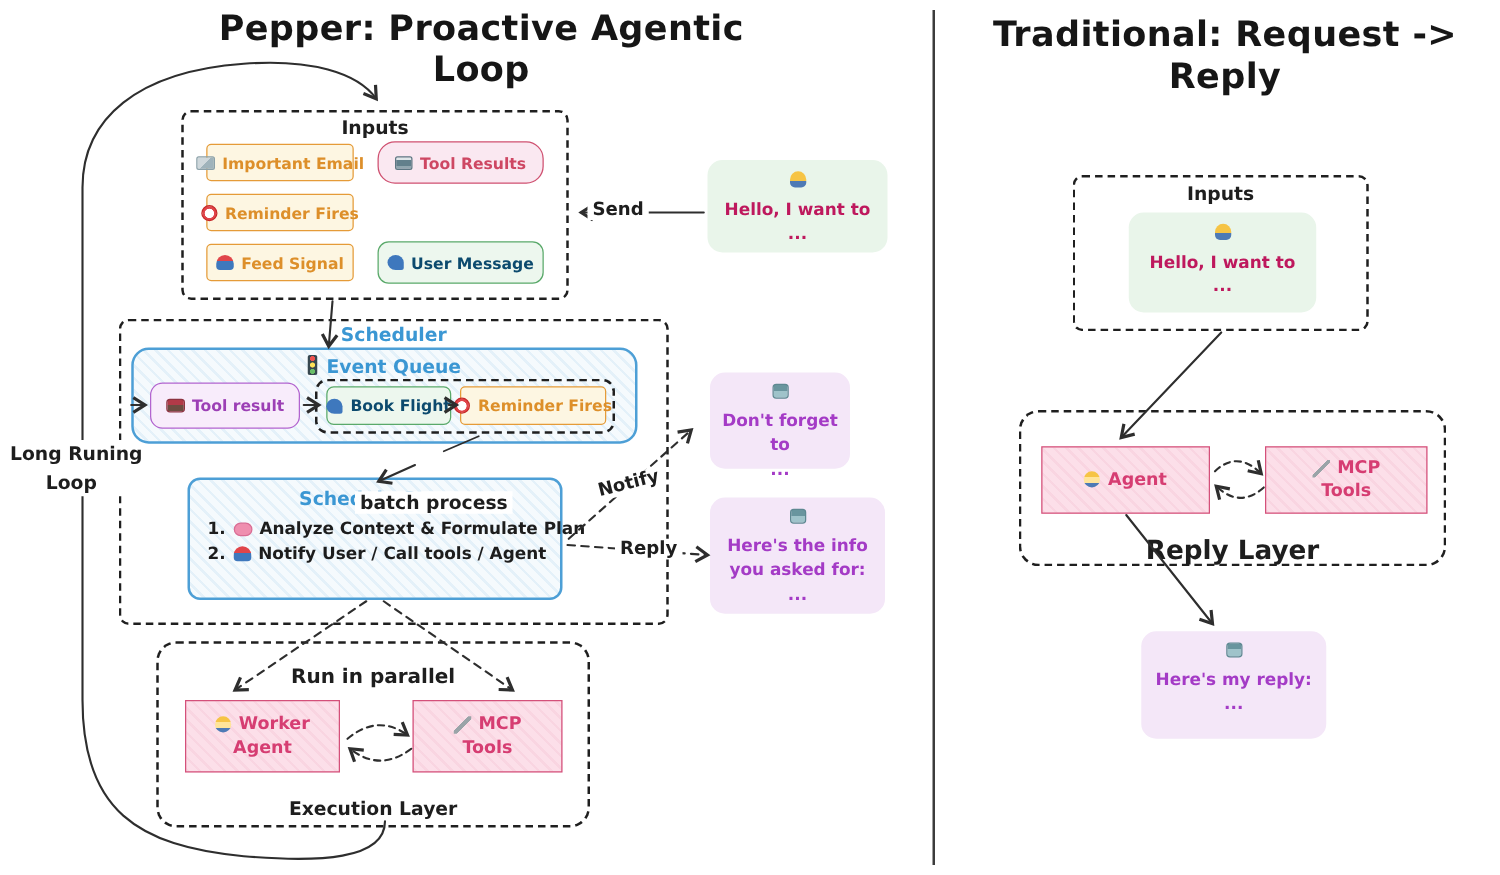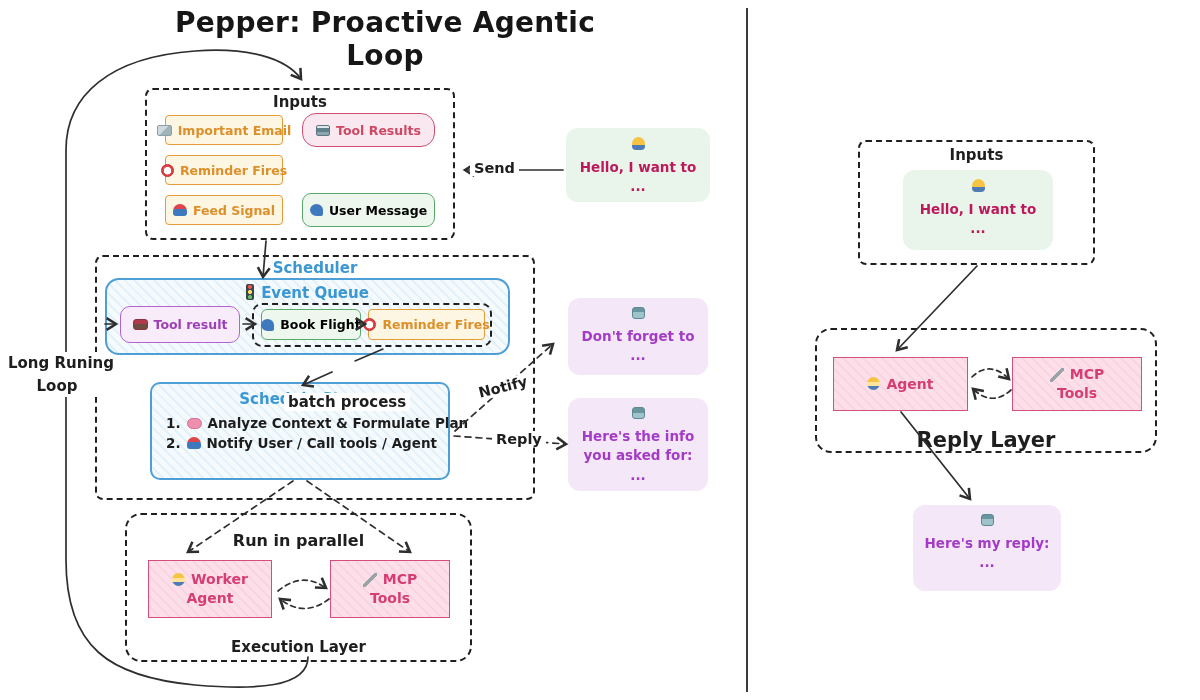--- a/index.html
+++ b/index.html
@@ -10,21 +10,21 @@
   .title { font-size:28px; font-weight:600; letter-spacing:.3px; text-align:center; color:#161616; }
 
   .dashed-box { position:absolute; border:2px dashed #1f1f1f; border-radius:8px; background:transparent; }
   .dash-title { font-size:15px; font-weight:600; text-align:center; color:#1e1e1e; }
 
   
   .tag { position:absolute; display:flex; align-items:center; justify-content:center; gap:6px;
          font-size:12.5px; font-weight:600; white-space:nowrap; }
   .tag.orange { background:#fdf6e2; border:1.5px solid #e59b38; color:#dd8f2a; border-radius:4px; }
   .tag.pink   { background:#fae8f1; border:1.5px solid #cf5070; color:#ce4763; border-radius:14px; }
-  .tag.green  { background:#edf7ee; border:1.5px solid #5aa96a; color:#000000; border-radius:9px; }
+  .tag.green  { background:#edf7ee; border:1.5px solid #5aa96a; color:#0c4a6e; border-radius:9px; }
   .tag.purple { background:#f8ecfb; border:1.5px solid #b264cf; color:#9c3fb5; border-radius:10px; }
 
   
   .bubble { position:absolute; border-radius:12px; text-align:center; font-size:13.5px; font-weight:600;
             padding-top:9px; line-height:1.45; }
   .bubble.green  { background:#e9f5ea; color:#be185d; }
   .bubble.purple { background:#f4e7f8; color:#a43bc6; }
   .bubble .ic { display:inline-block; margin:0 auto 2px; }
 
   
@@ -75,20 +75,21 @@
                 background:linear-gradient(135deg, transparent 42%, #9aa4a8 42% 58%, transparent 58%); }
   .ic-person  { width:13px; height:13px; border-radius:50% 50% 4px 4px;
                 background:linear-gradient(#f6c445 58%, #4e7ab5 58%); }
 </style>
 </head>
 <body>
 
 <div id="canvas">
 
   <div class="abs title" style="left:150px; top:6px; width:470px;">Pepper: Proactive Agentic Loop</div>
+  <div class="abs title" style="left:780px; top:11px; width:400px;">Traditional: Request -&gt; Reply</div>
 
   <div class="divider"></div>
 
   <div class="dashed-box" style="left:145px; top:88px; width:310px; height:152px;">
     <div class="dash-title" style="margin-top:3px;">Inputs</div>
   </div>
 
   <div class="tag orange" style="left:165px; top:115px; width:118px; height:30px;">
     <span class="ic ic-email"></span>
     <span>Important Email</span>
@@ -157,21 +158,21 @@
       <span class="ic ic-feed"></span>
       <span>Notify User / Call tools / Agent</span>
     </div>
   </div>
 
   <div class="arrow-label" style="left:474px; top:379px; transform:rotate(-14deg);">Notify</div>
   <div class="arrow-label" style="left:492px; top:431px;">Reply</div>
 
   <div class="arrow-label" style="left:470px; top:160px;">Send</div>
 
-  <div class="bubble purple" style="left:568px; top:298px; width:140px; height:77px;">
+  <div class="bubble purple" style="left:568px; top:298px; width:112px; height:77px;">
     <span class="ic ic-robot"></span><br>
     <span>Don't forget to</span><br>
     <span>...</span>
   </div>
 
   <div class="bubble purple" style="left:568px; top:398px; width:140px; height:93px;">
     <span class="ic ic-robot"></span><br>
     <span>Here's the info</span><br>
     <span>you asked for:</span><br>
     <span>...</span>

